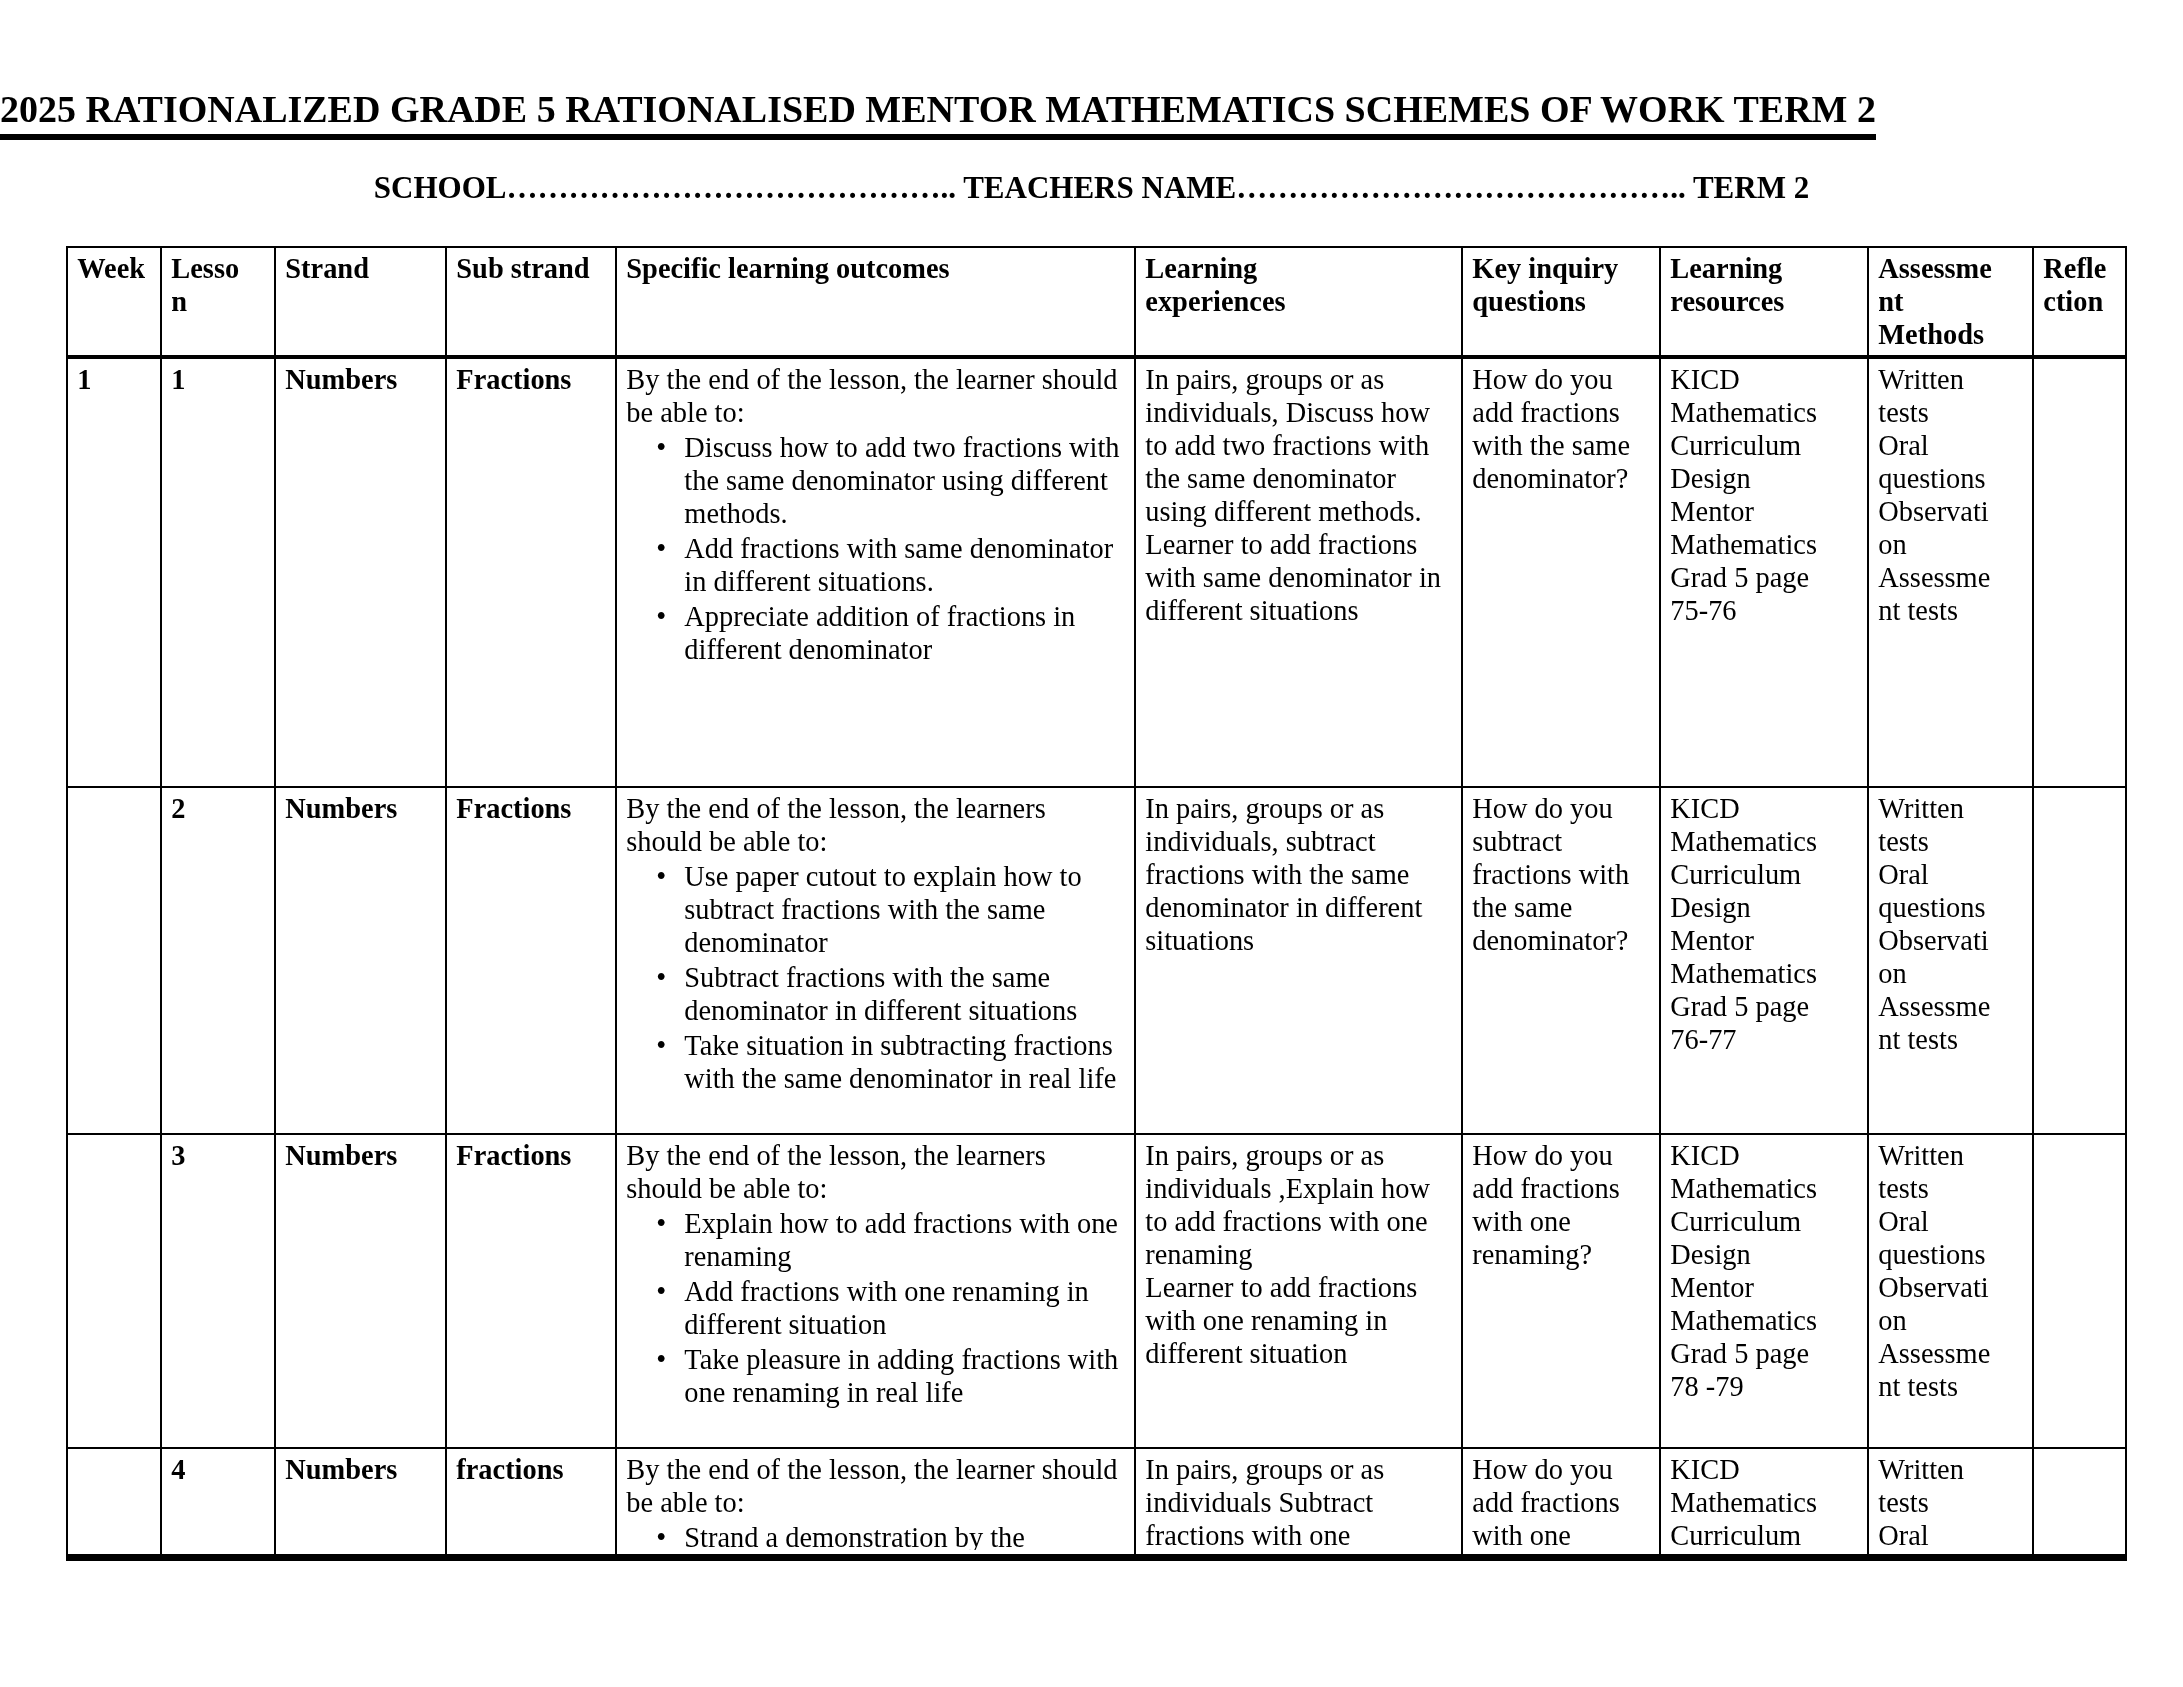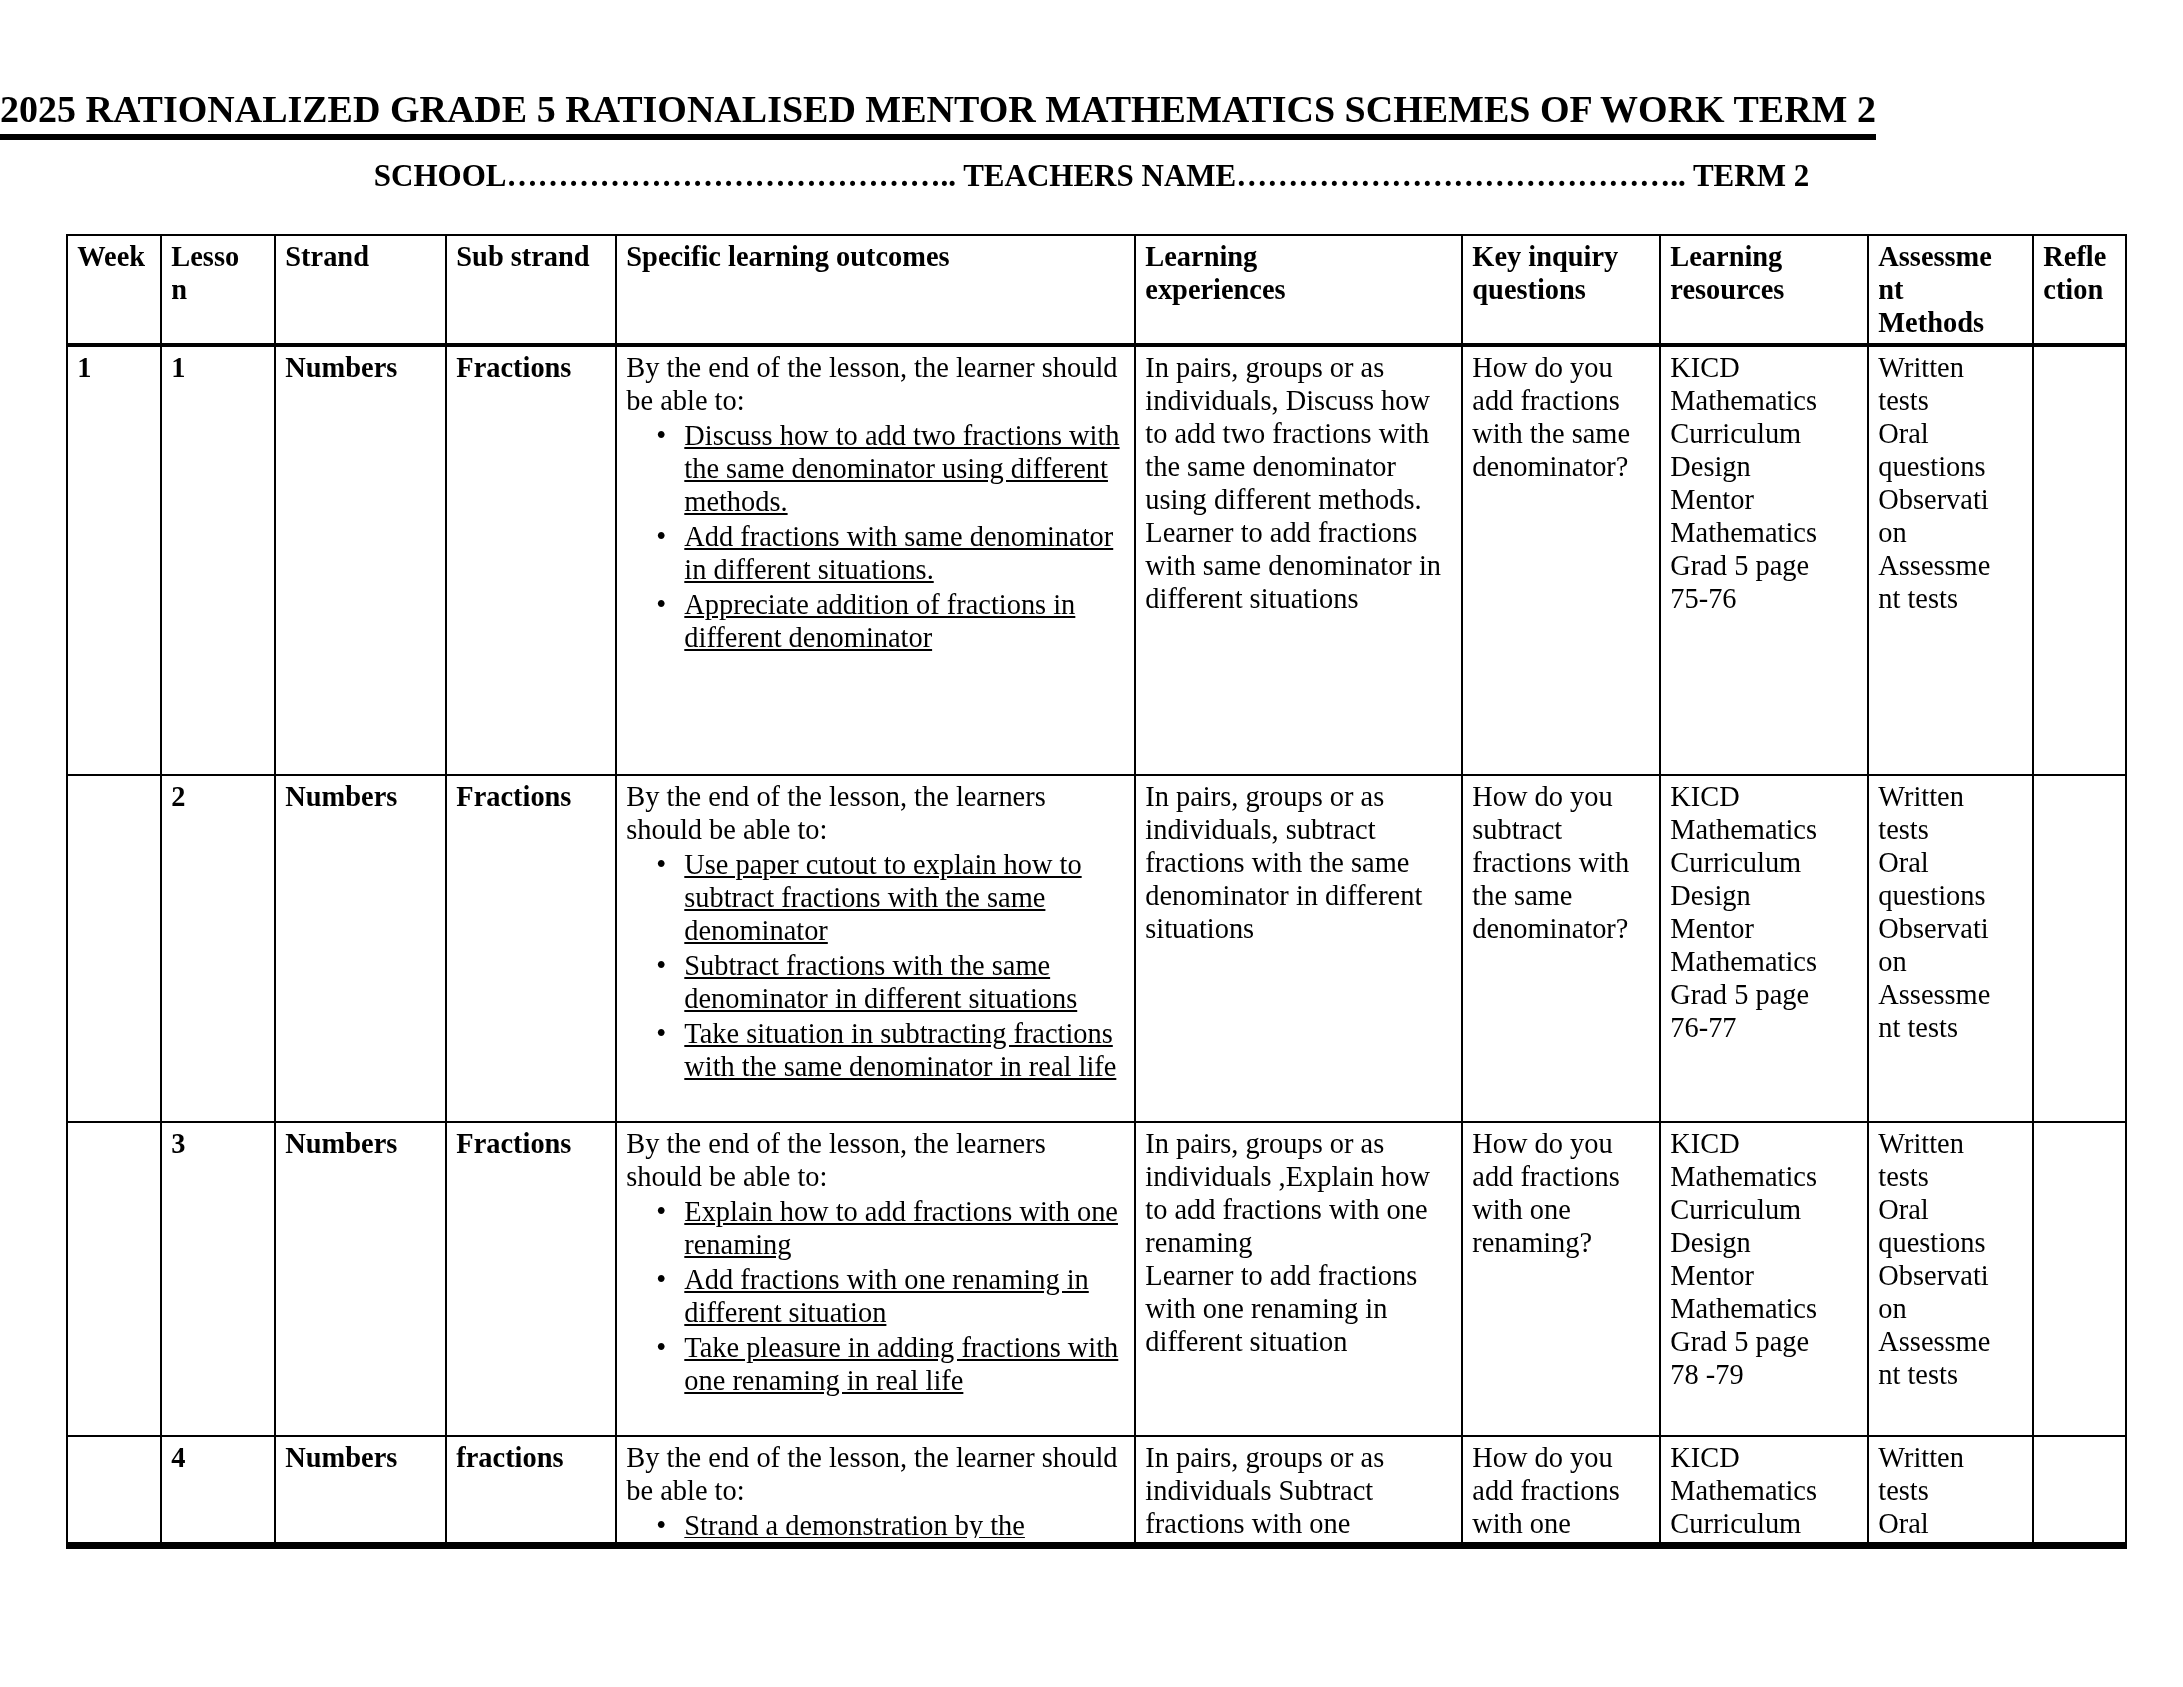--- a/index.html
+++ b/index.html
@@ -8,21 +8,21 @@
     background:#ffffff; color:#000000;
     font-family:"Liberation Serif", serif;
     overflow:hidden;
   }
   .title {
     text-align:left; margin-top:89px;
     font-size:38px; font-weight:bold; line-height:1.1;
   }
   .title-text { display:inline-block; border-bottom:6px solid #000; padding-bottom:3.3px; }
   .subtitle {
-    text-align:center; margin-top:18px;
+    text-align:center; margin-top:30px;
     font-size:31px; font-weight:bold;
   }
   table.schemes {
     margin-left:66px; margin-top:40px;
     border-collapse:collapse; table-layout:fixed;
     width:2061px;
     font-size:28.4px; line-height:33px;
   }
   th, td {
     border:2.6px solid #000;
@@ -34,21 +34,21 @@
   tr.h-header { height:103px; }
   tr.r1 { height:430px; }
   tr.r2 { height:347px; }
   tr.r3 { height:314px; }
   tr.r4 { height:109px; }
   tr.r4 td { border-bottom-width:7.3px; }
   td.bold { font-weight:bold; }
   .preline { white-space:pre-line; }
   .bullet { display:flex; margin:2px 0 2px 30px; }
   .dot { flex:0 0 28px; }
-  .btext { flex:1;text-decoration:underline; }
+  .btext { flex:1; }
   .clip { height:97px; overflow:hidden; }
 </style>
 </head>
 <body>
 
 <div class="title">
   <span class="title-text">2025 RATIONALIZED GRADE 5 RATIONALISED MENTOR MATHEMATICS SCHEMES OF WORK TERM 2</span>
 </div>
 <div class="subtitle">SCHOOL…………………………………….. TEACHERS NAME…………………………………….. TERM 2</div>
 

